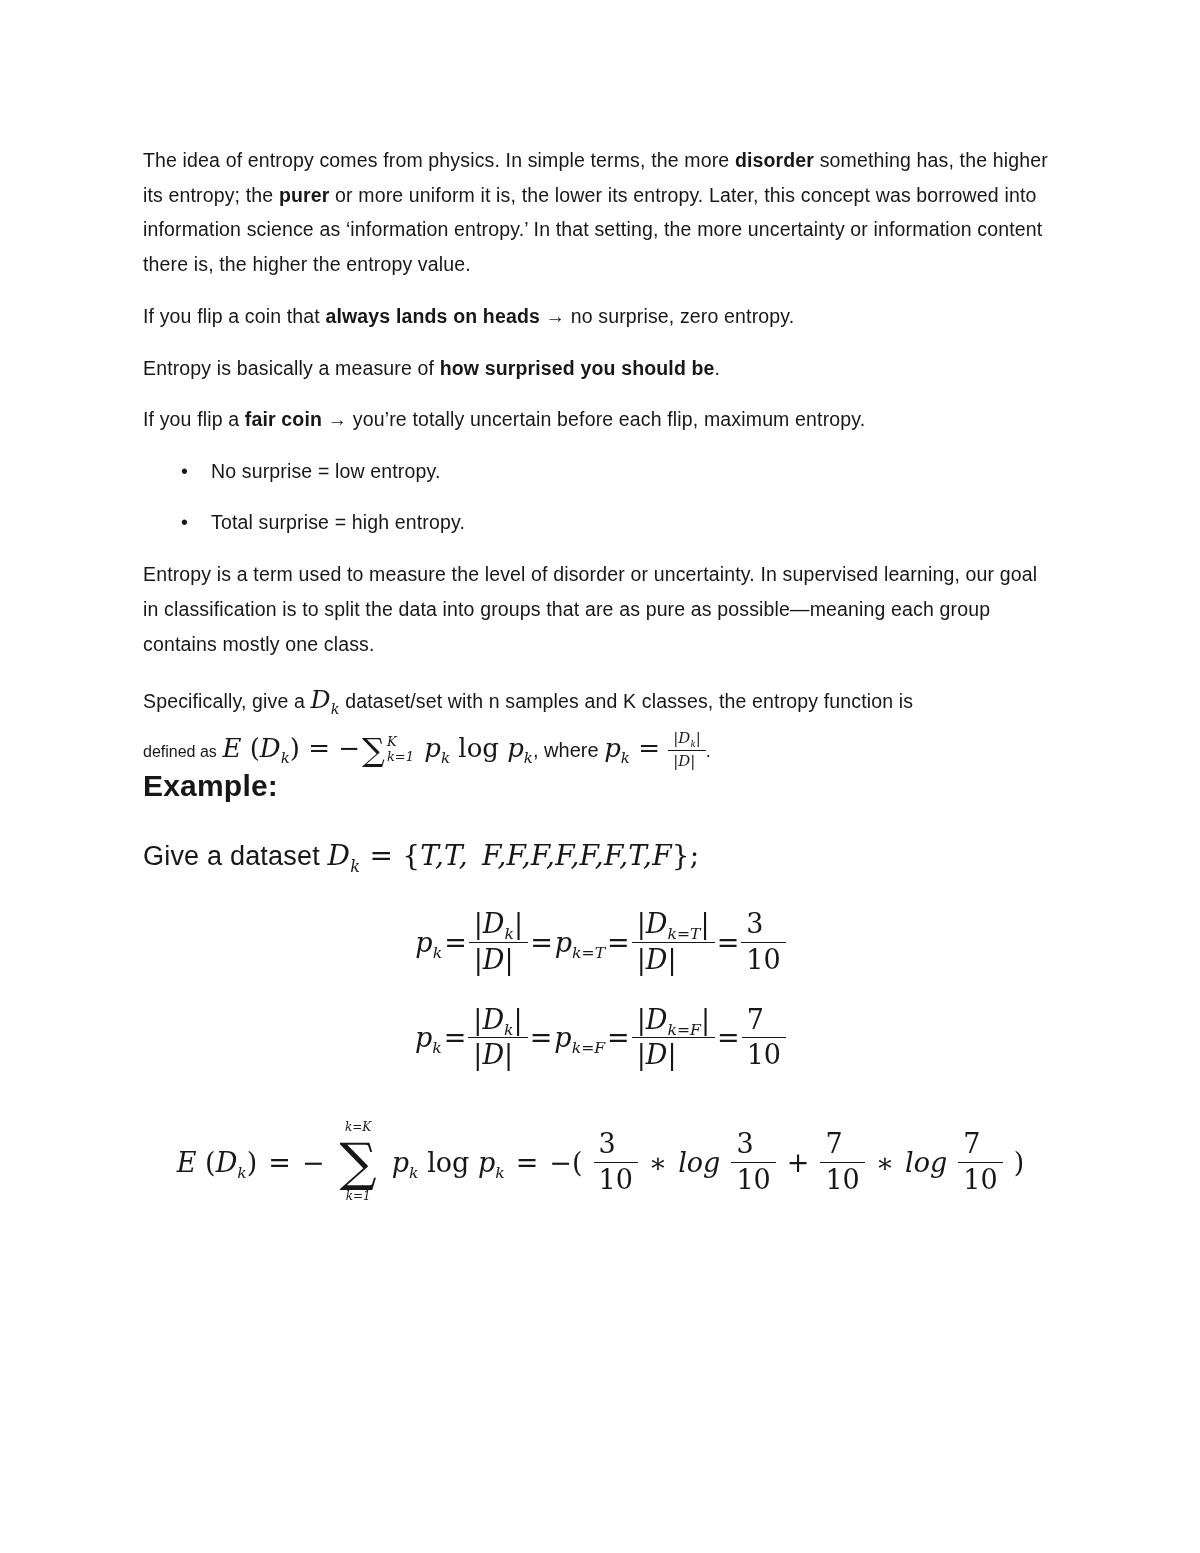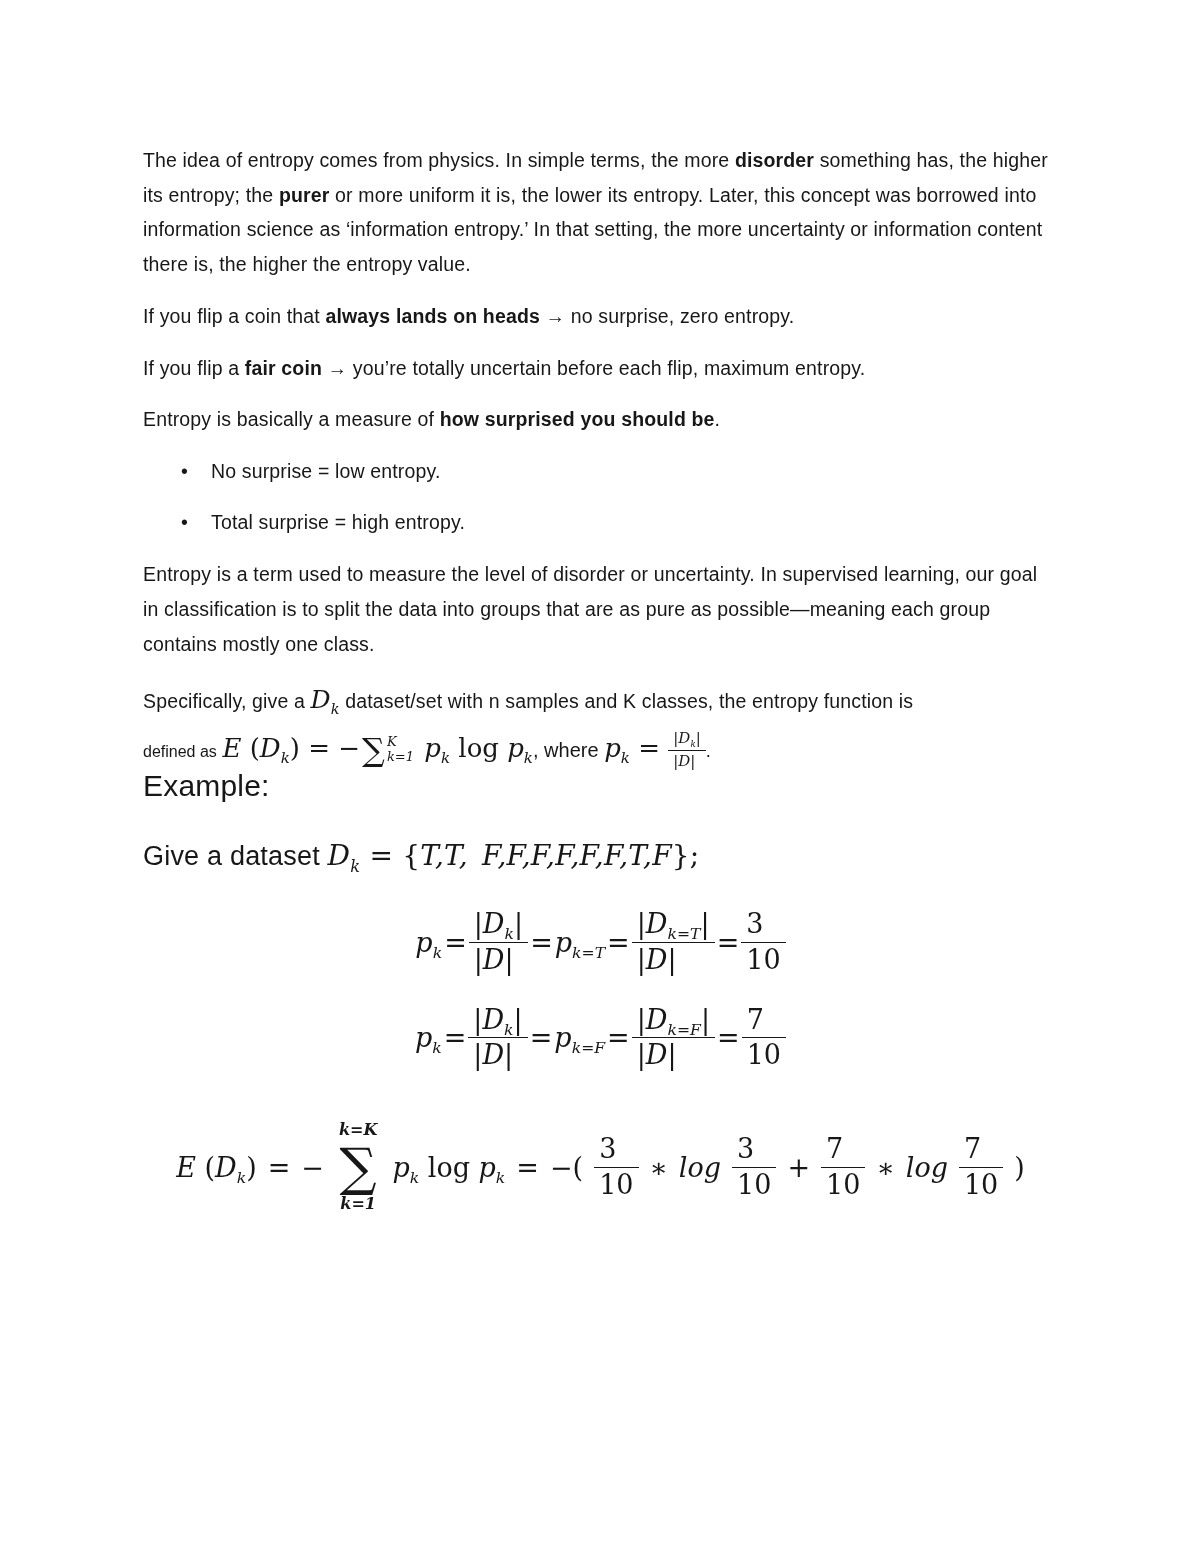--- a/index.html
+++ b/index.html
@@ -80,21 +80,21 @@
     font-size: 13px;
     line-height: 1.15;
     margin-left: 2px;
     font-style: italic;
   }
   .where-run { font-size: 20px; }
   .period-run { font-size: 18px; }
 
   .example-heading {
     font-size: 30px;
-    font-weight: normal;
+    font-weight: bold;
     letter-spacing: 0.2px;
     margin: 0 0 36px 0;
   }
   .dataset-line { font-size: 27px; margin: 4px 0 38px 0; letter-spacing: 0.2px; }
   .dataset-line .math { font-size: 28px; }
 
   .equation {
     display: flex;
     justify-content: center;
     align-items: center;
@@ -104,35 +104,35 @@
   }
   .equation .tok { white-space: nowrap; }
   .eq3 { margin-top: 50px; gap: 11px; }
   .bigsum {
     display: inline-flex;
     flex-direction: column;
     align-items: center;
     line-height: 1;
     margin: 0 4px;
   }
-  .bigsum .lim { font-size: 16px; font-style: italic; line-height: 1.25; font-family: "DejaVu Serif", serif; font-weight: bold; }
+  .bigsum .lim { font-size: 12px; font-style: italic; line-height: 1.25; font-family: "DejaVu Serif", serif; }
   .bigsum .sigma { font-size: 52px; font-style: normal; line-height: 1.05; font-family: "DejaVu Serif", serif; }
 </style>
 </head>
 <body>
 
 <div class="page">
 
   <p class="body-text"><span>The idea of entropy comes from physics. In simple terms, the more </span><b class="bold">disorder</b><span> something has, the higher its entropy; the </span><b class="bold">purer</b><span> or more uniform it is, the lower its entropy. Later, this concept was borrowed into information science as ‘information entropy.’ In that setting, the more uncertainty or information content there is, the higher the entropy value.</span></p>
 
   <p class="body-text"><span>If you flip a coin that </span><b class="bold">always lands on heads</b><span> → no surprise, zero entropy.</span></p>
 
+  <p class="body-text"><span>Entropy is basically a measure of </span><b class="bold">how surprised you should be</b><span>.</span></p>
+
   <p class="body-text"><span> If you flip a </span><b class="bold">fair coin</b><span> → you’re totally uncertain before each flip, maximum entropy.</span></p>
-
-  <p class="body-text"><span>Entropy is basically a measure of </span><b class="bold">how surprised you should be</b><span>.</span></p>
 
   <ul class="bullet-list">
     <li>No surprise = low entropy.</li>
     <li>Total surprise = high entropy.</li>
   </ul>
 
   <p class="body-text">Entropy is a term used to measure the level of disorder or uncertainty. In supervised learning, our goal in classification is to split the data into groups that are as pure as possible—meaning each group contains mostly one class.</p>
 
   <div class="p6">
     <div class="p6-line1"><span>Specifically, give a </span><span class="math inline-dk"><span>D</span><sub class="msub">k</sub></span><span> dataset/set with n samples and K classes, the entropy function is</span></div>

